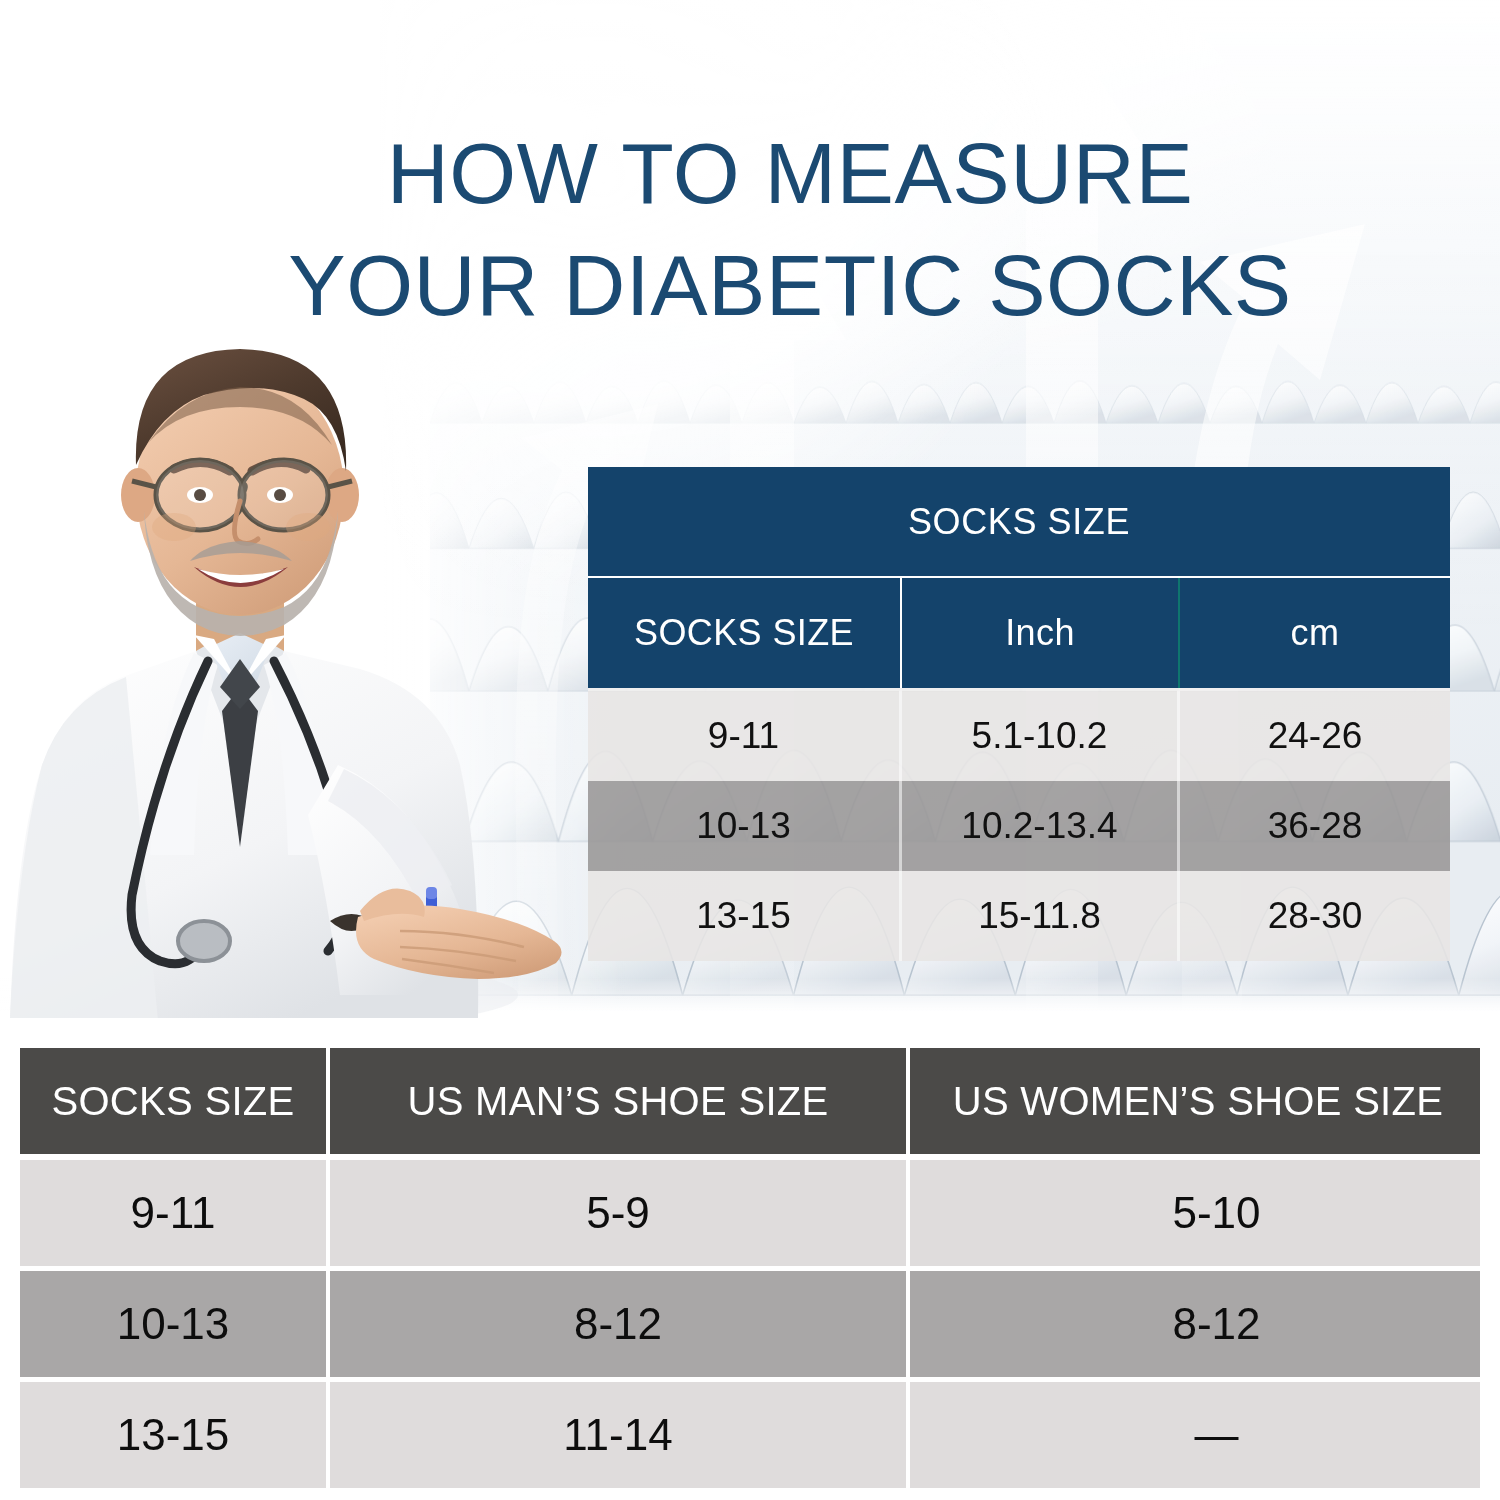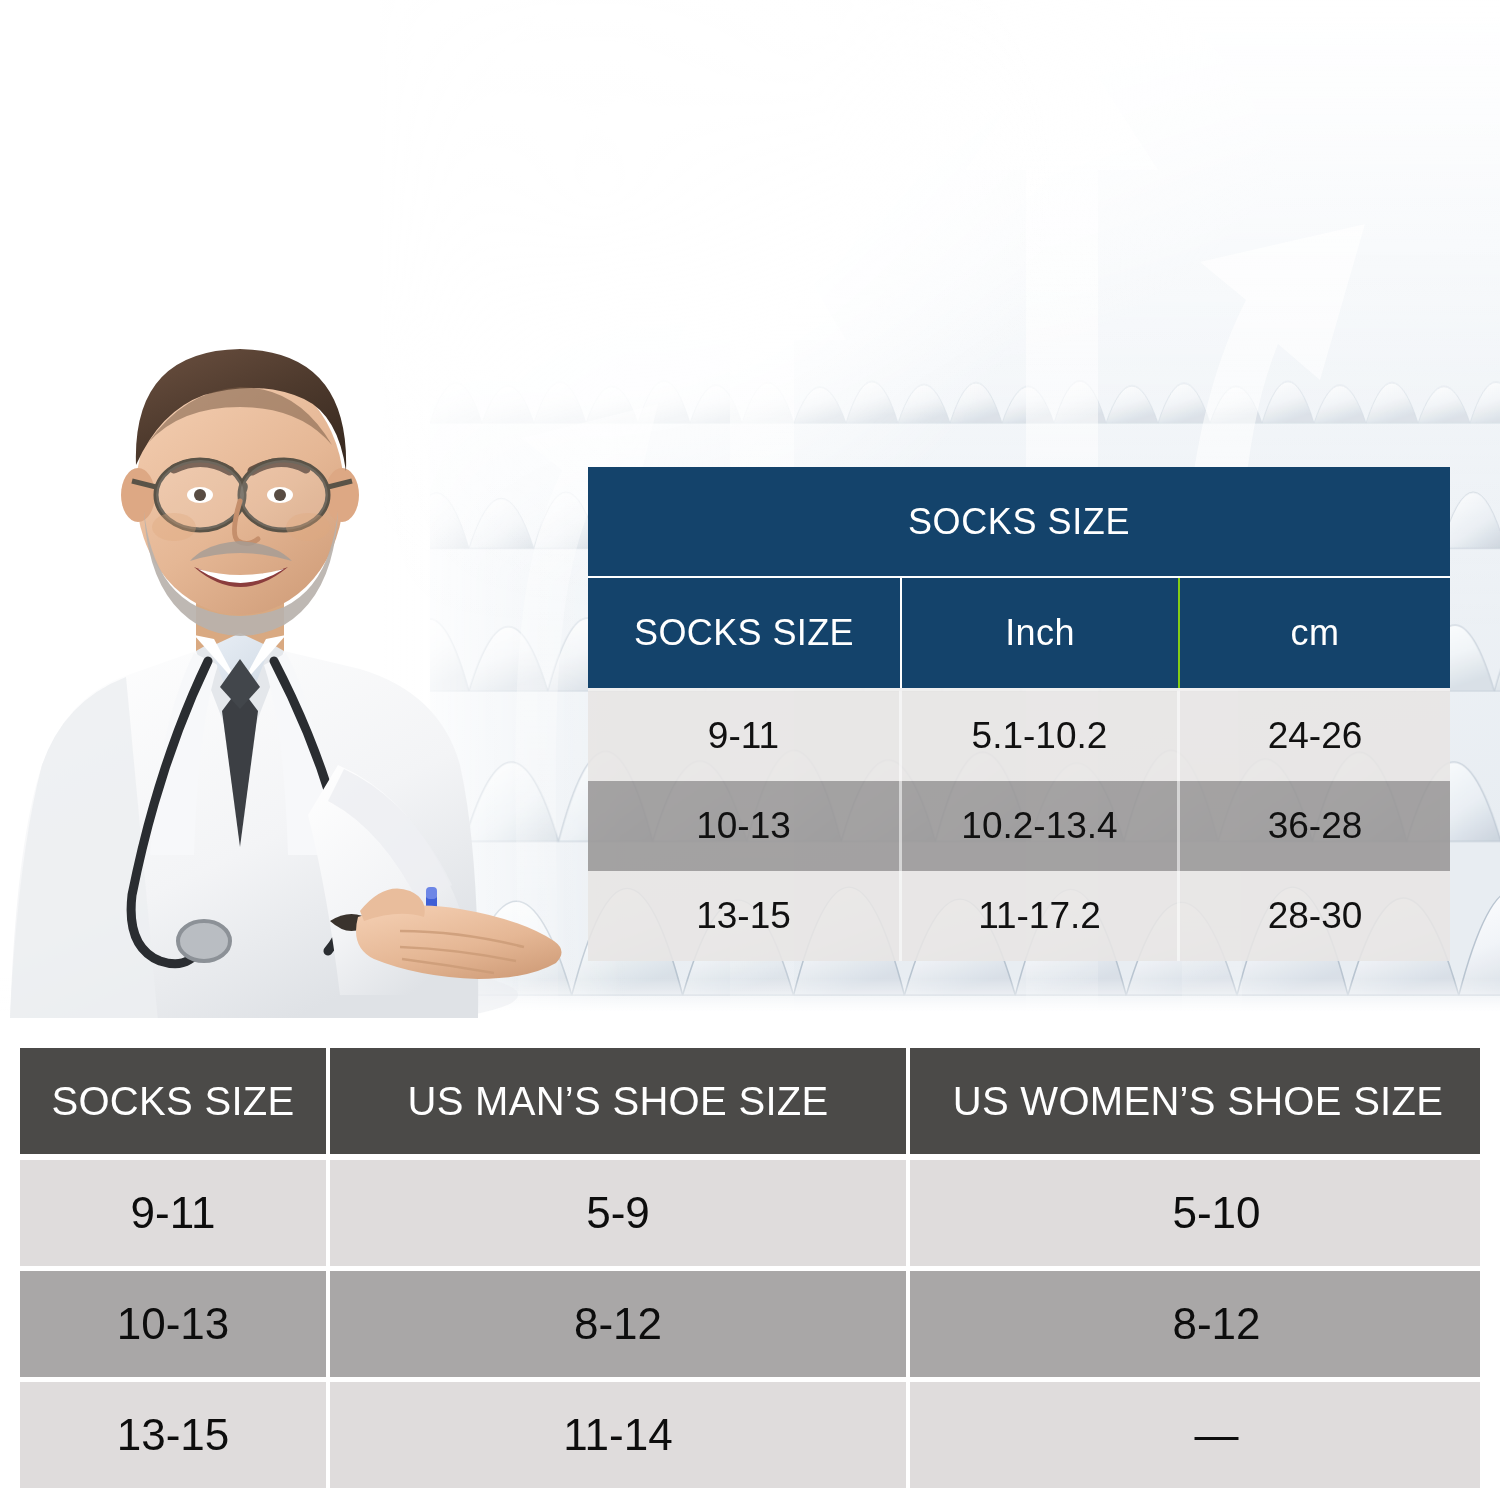--- a/index.html
+++ b/index.html
@@ -102,21 +102,21 @@
   }
   #table1 .t1-head {
     background: #14436b;
     color: #ffffff;
     text-align: center;
     height: 108px;
     font-size: 36px;
     letter-spacing: 0.4px;
   }
   #table1 .t1-head.c1 { border-right: 2px solid #ffffff; }
-  #table1 .t1-head.c2 { border-right: 2px solid #84cc16; }
+  #table1 .t1-head.c2 { border-right: 2px solid #0f766e; }
 
   #table1 td.cell {
     text-align: center;
     color: #111111;
     height: 88px;
     font-size: 37px;
     border-right: 3px solid rgba(255,255,255,0.55);
   }
   #table1 td.cell:last-child { border-right: none; }
   #table1 tr.row-light td.cell { background: rgba(231,229,228,0.88); }
@@ -327,20 +327,22 @@
                  C790,486 812,720 812,1010 Z" fill="url(#arrowG)" opacity="0.78"></path>
         <path d="M88,1010 C88,760 70,600 132,470 L92,438 L228,404 L196,536 L160,508
                  C114,620 128,790 128,1010 Z" fill="url(#arrowG)" opacity="0.55"></path>
       </g>
 
       <ellipse cx="430" cy="210" rx="420" ry="300" fill="url(#glow)"></ellipse>
     </svg>
   </div>
   <div class="fabric-fade"></div>
 
+  <div id="title">HOW TO MEASURE
+YOUR DIABETIC SOCKS</div>
 
   <div id="doctor">
     <svg width="600" height="725" viewBox="0 0 600 725" xmlns="http://www.w3.org/2000/svg">
       <defs>
         <linearGradient id="coatG" x1="0" y1="0" x2="0.6" y2="1">
           <stop offset="0%" stop-color="#ffffff"></stop>
           <stop offset="62%" stop-color="#f3f4f6"></stop>
           <stop offset="100%" stop-color="#dfe2e6"></stop>
         </linearGradient>
         <linearGradient id="skinG" x1="0.2" y1="0" x2="0.85" y2="1">
@@ -465,21 +467,21 @@
       <td class="cell">5.1-10.2</td>
       <td class="cell">24-26</td>
     </tr>
     <tr class="row-dark">
       <td class="cell">10-13</td>
       <td class="cell">10.2-13.4</td>
       <td class="cell">36-28</td>
     </tr>
     <tr class="row-light">
       <td class="cell">13-15</td>
-      <td class="cell">11-17.2</td>
+      <td class="cell">15-11.8</td>
       <td class="cell">28-30</td>
     </tr>
   </tbody>
 </table>
 
 <table id="table2">
   <colgroup>
     <col style="width:310px">
       <col style="width:580px">
       <col style="width:570px">

